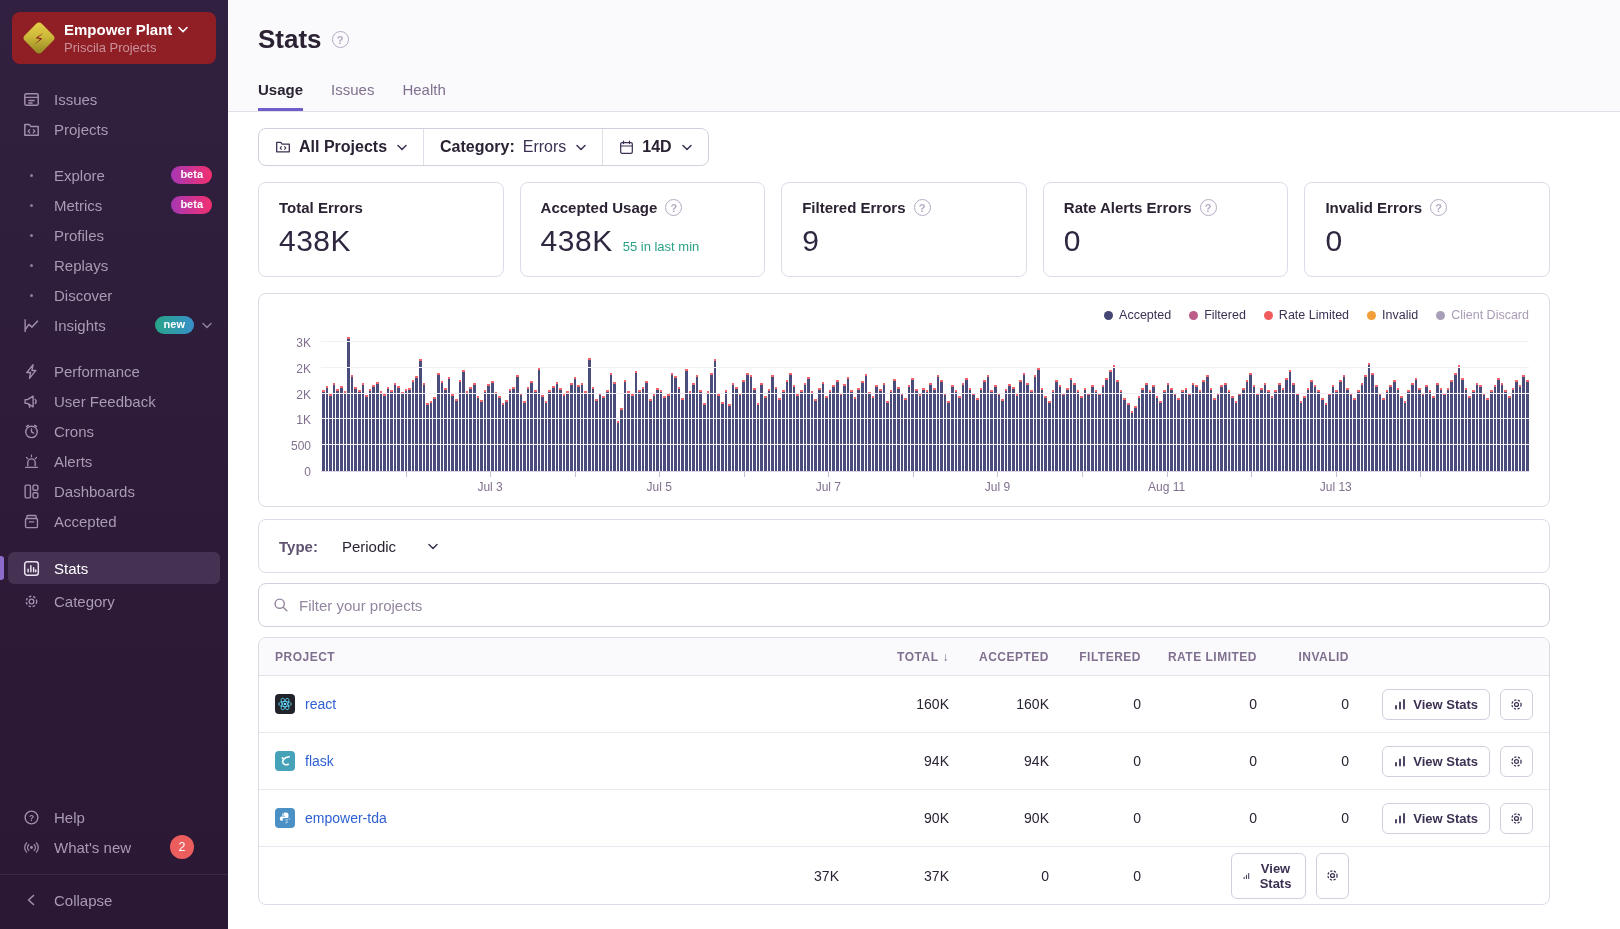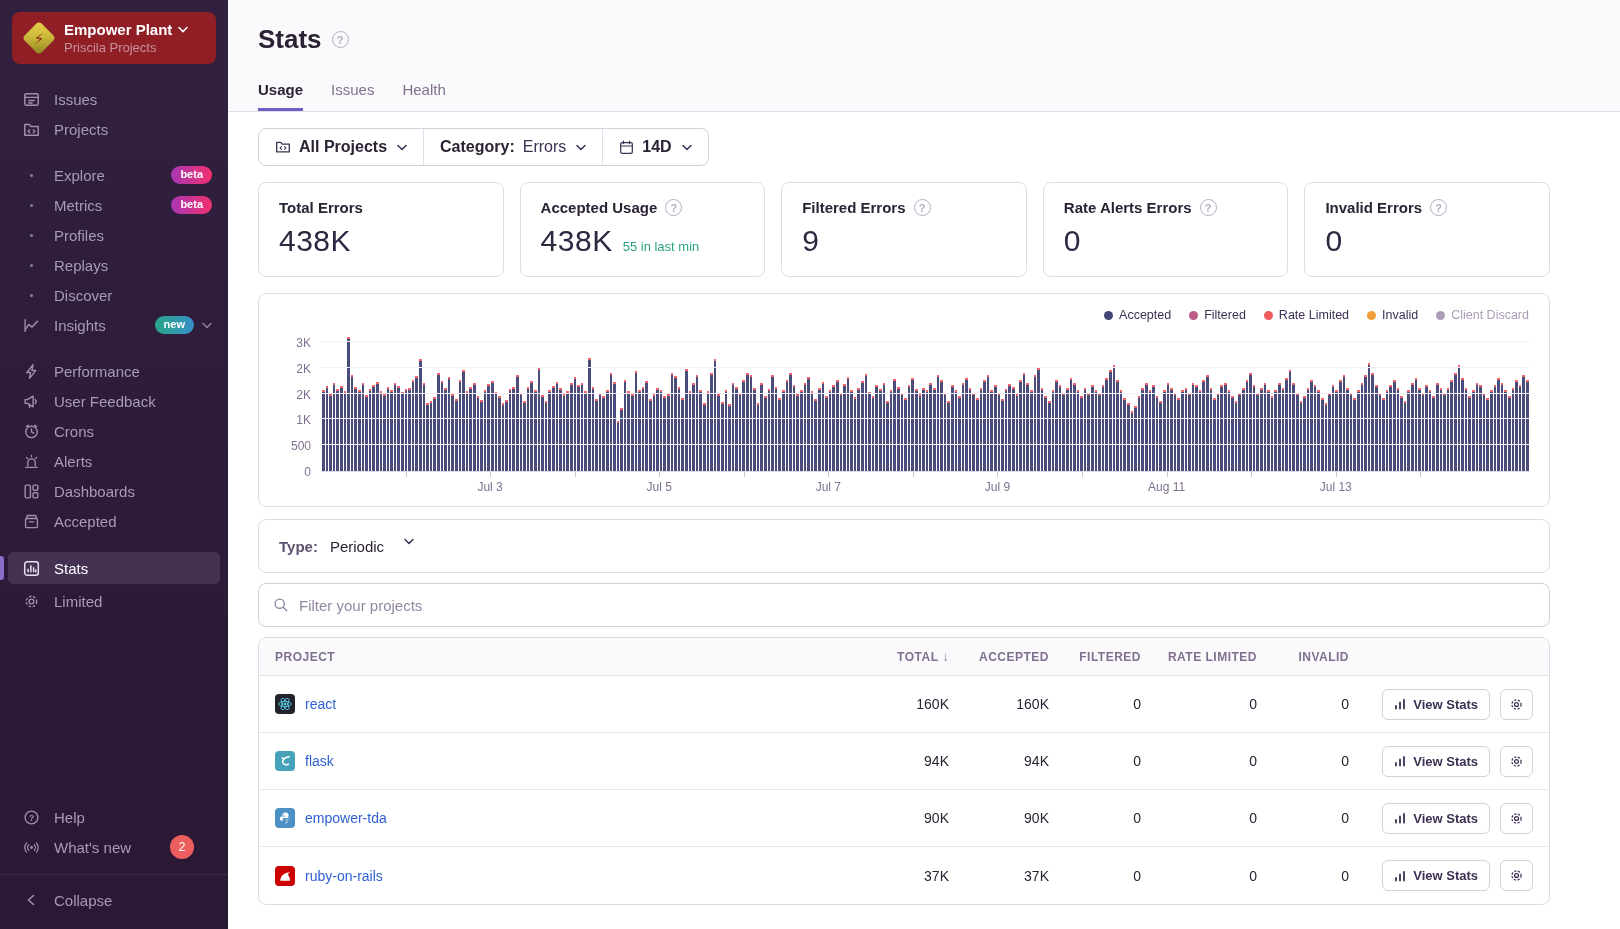--- a/index.html
+++ b/index.html
@@ -110,21 +110,21 @@
   .xlabel { position:absolute; top:8px; transform:translateX(-50%); font-size:12px; color:#80708f; }
   
   .range-strip {
     border:1px solid #e0dae7; border-radius:8px; background:#fff; height:54px;
     display:flex; align-items:center; justify-content:space-between; padding:0 20px; margin-bottom:10px;
     font-size:15px;
   }
   .range-left { display:flex; gap:12px; align-items:center; }
   .range-label, .type-label { font-weight:bold; color:#5f5270; }
   .range-value { color:#2b2233; }
-  .type-group { display:flex; align-items:flex-start; gap:12px; cursor:pointer; }
+  .type-group { display:flex; align-items:center; gap:24px; cursor:pointer; }
   .type-value { color:#2b2233; }
   
   .search-box {
     border:1px solid #d5cfdd; border-radius:8px; height:44px; display:flex; align-items:center;
     padding:0 14px; gap:10px; margin-bottom:10px; background:#fff;
   }
   .search-box input { border:none; outline:none; flex:1; font-size:15px; color:#2b2233; font-family:inherit; background:transparent; }
   .search-box input::placeholder { color:#9386a0; }
   
   .table-panel { border:1px solid #e0dae7; border-radius:8px; background:#fff; overflow:hidden; }
@@ -308,21 +308,21 @@
         </span>
       <span class="nlabel">Stats</span>
     </div>
     <div class="nav-item" style="margin-top:2px;">
       <span class="nicon">
           <svg width="17" height="17" viewBox="0 0 16 16">
             <circle cx="8" cy="8" r="2.2" stroke="currentColor" stroke-width="1.3" fill="none"></circle>
             <circle cx="8" cy="8" r="4.9" stroke="currentColor" stroke-width="1.3" fill="none" stroke-dasharray="2.4 1.6"></circle>
           </svg>
         </span>
-      <span class="nlabel">Limited</span>
+      <span class="nlabel">Category</span>
     </div>
   </nav>
 
   <div class="sidebar-footer">
     <div class="nav-item">
       <span class="nicon">
           <svg width="17" height="17" viewBox="0 0 16 16">
             <circle cx="8" cy="8" r="6" stroke="currentColor" stroke-width="1.3" fill="none"></circle>
             <text x="8" y="11" text-anchor="middle" font-size="8" fill="currentColor" font-family="Liberation Sans, sans-serif" font-weight="bold">?</text>
           </svg>
@@ -1981,28 +1981,20 @@
           <button class="btn icon-only">
               <svg width="15" height="15" viewBox="0 0 16 16">
                 <circle cx="8" cy="8" r="2.1" stroke="#3c3053" stroke-width="1.3" fill="none"></circle>
                 <circle cx="8" cy="8" r="4.9" stroke="#3c3053" stroke-width="1.3" fill="none" stroke-dasharray="2.4 1.6"></circle>
               </svg>
             </button>
         </div>
       </div>
 
       <div class="trow tbody-row">
-        <div class="proj-cell">
-          <span class="proj-icon" style="background:#cc0000;">
-            <svg width="14" height="14" viewBox="0 0 16 16">
-                <path d="M2.6 13.4C3 7.6 7.2 4.2 13.6 3.8c-1 .8-1.8 1.7-2.3 2.7 1.6 1.7 2.3 4 2.3 6.9z" fill="#fff"></path>
-              </svg>
-          </span>
-          <span class="proj-link">ruby-on-rails</span>
-        </div>
         <div class="cell-num">37K</div>
         <div class="cell-num">37K</div>
         <div class="cell-num">0</div>
         <div class="cell-num">0</div>
         <div class="cell-num">0</div>
         <div class="actions-cell">
           <button class="btn">
               <svg width="12" height="12" viewBox="0 0 12 12">
                 <path d="M2 10.5V8M6 10.5V4.5M10 10.5V1.8" stroke="#3c3053" stroke-width="1.8" stroke-linecap="round"></path>
               </svg>

